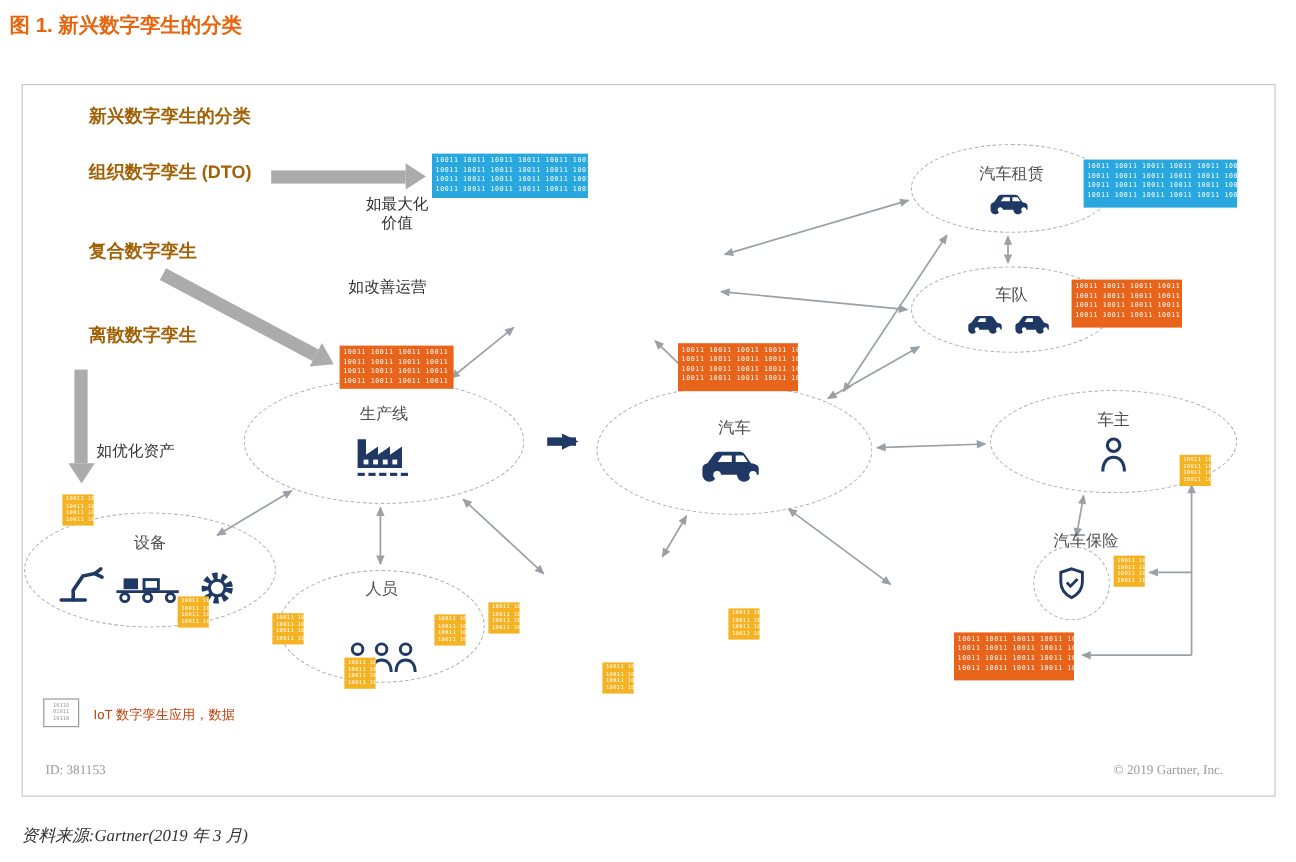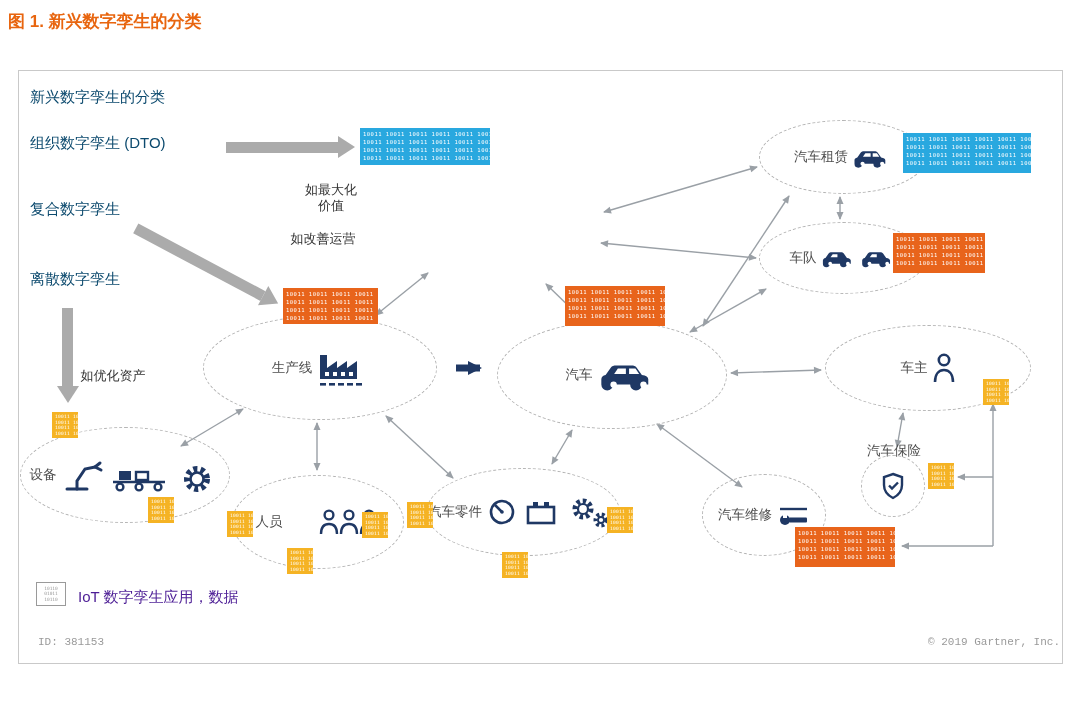--- a/index.html
+++ b/index.html
@@ -1,38 +1,38 @@
 <!DOCTYPE html>
 <html><head>
 <meta charset="utf-8">
 <style>
   html,body{margin:0;padding:0;background:#fff;}
   .canvas{position:relative;width:1080px;height:718px;background:#fff;overflow:hidden;
           font-family:"Liberation Sans","DejaVu Sans",sans-serif;border-radius:28px;}
   .fig-title{position:absolute;left:8px;top:10px;font-size:17px;font-weight:bold;color:#E8650F;}
   .frame{position:absolute;left:18px;top:70px;width:1043px;height:592px;border:1px solid #c9c9c9;background:#fff;}
-  .heading{position:absolute;font-size:15px;font-weight:normal;color:#0c4a6e;}
+  .heading{position:absolute;font-size:15px;font-weight:bold;color:#a16207;margin-left:44px;}
   .note{position:absolute;font-size:13px;color:#333;white-space:pre-line;text-align:center;line-height:16px;}
   .ellipse{position:absolute;border:1.6px dashed #b5b5b5;border-radius:50%;
-           display:flex;flex-direction:row;align-items:center;justify-content:center;gap:4px;box-sizing:border-box;}
+           display:flex;flex-direction:column;align-items:center;justify-content:center;gap:4px;box-sizing:border-box;}
   .node-label{font-size:13.5px;color:#4d4d4d;}
   .bin{position:absolute;color:#fff;font-family:"DejaVu Sans Mono",monospace;font-size:5.5px;line-height:8px;
        white-space:pre;overflow:hidden;padding:2px 3px;box-sizing:border-box;letter-spacing:.5px;}
   .bin.blue{background:#29A8DF;}
   .bin.orange{background:#E8641B;}
   .bin.yellow{background:#F5B324;font-size:4.5px;line-height:5.5px;letter-spacing:.3px;}
   .fat-arrow{position:absolute;display:flex;align-items:center;height:22px;transform-origin:left center;}
   .fat-arrow .shaft{height:11px;background:#ABABAB;}
   .fat-arrow .head{width:0;height:0;border-left:17px solid #ABABAB;border-top:11px solid transparent;border-bottom:11px solid transparent;}
   .overlay{position:absolute;left:0;top:0;}
   .legend-box{position:absolute;left:36px;top:582px;width:30px;height:24px;border:1.5px solid #9a9a9a;
               color:#9a9a9a;font-family:"DejaVu Sans Mono",monospace;font-size:4.5px;line-height:5.5px;
               white-space:pre;display:flex;align-items:center;justify-content:center;text-align:center;box-sizing:border-box;}
-  .legend-label{position:absolute;left:78px;top:588px;font-size:15px;color:#4c1d95;}
-  .meta{position:absolute;font-size:11px;color:#9a9a9a;font-family:Liberation Mono, monospace;}
+  .legend-label{position:absolute;left:78px;top:588px;font-size:11px;color:#c2410c;}
+  .meta{position:absolute;font-size:11px;color:#9a9a9a;font-family:Liberation Serif, serif;}
   .source{position:absolute;left:18px;top:688px;font-size:14px;font-style:italic;color:#333;
           font-family:"Liberation Serif","DejaVu Serif",serif;}
   svg{display:block;}
 </style>
 </head>
 <body>
 
 <div class="canvas">
 
   <div class="fig-title">图 1. 新兴数字孪生的分类</div>
@@ -80,21 +80,21 @@
       <line x1="993" y1="404" x2="993" y2="546" marker-start="url(#ah)"></line>
       <line x1="993" y1="546" x2="902" y2="546" marker-end="url(#ah)"></line>
     </g>
     <line x1="456" y1="368" x2="480" y2="368" stroke="#1F3864" stroke-width="7" marker-end="url(#ahn)"></line>
   </svg>
 
   <div class="heading" style="left:30px;top:88px;">新兴数字孪生的分类</div>
   <div class="heading" style="left:30px;top:134px;">组织数字孪生 (DTO)</div>
   <div class="heading" style="left:30px;top:200px;">复合数字孪生</div>
   <div class="heading" style="left:30px;top:270px;">离散数字孪生</div>
-  <div class="note" style="left:284px;top:182px;width:94px;font-family:Liberation Serif, serif;">如最大化
+  <div class="note" style="left:284px;top:162px;width:94px;font-family:Liberation Serif, serif;">如最大化
 价值</div>
   <div class="note" style="left:278px;top:231px;width:90px;">如改善运营</div>
   <div class="note" style="left:70px;top:368px;width:86px;">如优化资产</div>
 
 
   <div class="ellipse" style="left:759px;top:120px;width:168px;height:74px;">
     <span class="node-label">汽车租赁</span>
     <svg width="40" height="21" viewBox="0 0 56 30">
       <path d="M3 24 v-5 c0 -2 1.5 -3.5 4 -4 l5 -7 c1 -1.6 2.5 -2 5 -2 h14 c2.5 0 4 .4 5 2 l5 7 c4 .5 6 2 6 4 v5 h-6 a5.5 5.5 0 0 1 -11 0 h-16 a5.5 5.5 0 0 1 -11 0 z" fill="#1F3864"></path>
       <path d="M15 14 l3.5 -5 h7.5 v5 z" fill="#fff"></path>
@@ -189,53 +189,23 @@
         <circle cx="12" cy="7" r="4.4"></circle>
           <path d="M4 26 c0 -7 3.5 -10 8 -10 s8 3 8 10"></path>
         <circle cx="32" cy="7" r="4.4"></circle>
           <path d="M24 26 c0 -7 3.5 -10 8 -10 s8 3 8 10"></path>
         <circle cx="52" cy="7" r="4.4"></circle>
           <path d="M44 26 c0 -7 3.5 -10 8 -10 s8 3 8 10"></path>
       </g>
     </svg>
   </div>
 
-  <div class="ellipse" style="left:426px;top:468px;width:194px;height:88px;">
-    <span class="node-label">汽车零件</span>
-    <svg width="132" height="34" viewBox="0 0 132 34">
-      <g>
-        <circle cx="16" cy="17" r="11" fill="none" stroke="#1F3864" stroke-width="2.6"></circle>
-        <path d="M16 17 L9 10" stroke="#1F3864" stroke-width="2.6"></path>
-        <circle cx="16" cy="17" r="1.8" fill="#1F3864"></circle>
-      </g>
-      <g>
-        <rect x="42" y="12" width="26" height="16" fill="none" stroke="#1F3864" stroke-width="2.6"></rect>
-        <rect x="47" y="7" width="5" height="4" fill="#1F3864"></rect>
-          <rect x="58" y="7" width="5" height="4" fill="#1F3864"></rect>
-      </g>
-      <g>
-        <circle cx="97" cy="14" r="8" fill="none" stroke="#1F3864" stroke-width="5" stroke-dasharray="3.4 2.8"></circle>
-        <circle cx="97" cy="14" r="5" fill="none" stroke="#1F3864" stroke-width="2.2"></circle>
-        <circle cx="115" cy="25" r="5.5" fill="none" stroke="#1F3864" stroke-width="4" stroke-dasharray="2.8 2.4"></circle>
-        <circle cx="115" cy="25" r="3" fill="none" stroke="#1F3864" stroke-width="1.8"></circle>
-      </g>
-    </svg>
-  </div>
-
-  <div class="ellipse" style="left:702px;top:474px;width:124px;height:82px;">
-    <span class="node-label">汽车维修</span>
-    <svg width="34" height="26" viewBox="0 0 34 26">
-      <path d="M4 7 h27" stroke="#1F3864" stroke-width="2.4"></path>
-      <circle cx="9" cy="18" r="5" fill="#1F3864"></circle>
-      <rect x="7" y="11" width="4" height="5" fill="#fff"></rect>
-      <rect x="13" y="15.5" width="18" height="5" rx="1" fill="#1F3864"></rect>
-    </svg>
-  </div>
-
-  <div class="node-label" style="position:absolute;left:856px;top:442px;width:76px;text-align:center;">汽车保险</div>
+
+
+  <div class="node-label" style="position:absolute;left:856px;top:442px;width:76px;text-align:right;">汽车保险</div>
   <div class="ellipse" style="left:861px;top:455px;width:64px;height:62px;">
     <svg width="24" height="28" viewBox="0 0 24 28">
       <path d="M12 2 l9 3 v8 c0 6.5 -4 10.5 -9 13 c-5 -2.5 -9 -6.5 -9 -13 V5 z" fill="none" stroke="#1F3864" stroke-width="2.4"></path>
       <path d="M8 13.5 l3 3 l6 -6" fill="none" stroke="#1F3864" stroke-width="2.4"></path>
     </svg>
   </div>
 
   <div class="bin blue" style="left:360px;top:128px;width:130px;height:37px;">10011 10011 10011 10011 10011 10011 10011
 10011 10011 10011 10011 10011 10011 10011
 10011 10011 10011 10011 10011 10011 10011
@@ -303,14 +273,15 @@
 10011 10011
 10011 10011</div>
 
   <div class="legend-box">10110
 01011
 10110</div>
   <div class="legend-label">IoT 数字孪生应用，数据</div>
   <div class="meta" style="left:38px;top:636px;">ID: 381153</div>
   <div class="meta" style="left:928px;top:636px;">© 2019 Gartner, Inc.</div>
 
+  <div class="source">资料来源:Gartner(2019 年 3 月)</div>
 
 </div>
 
 </body></html>

